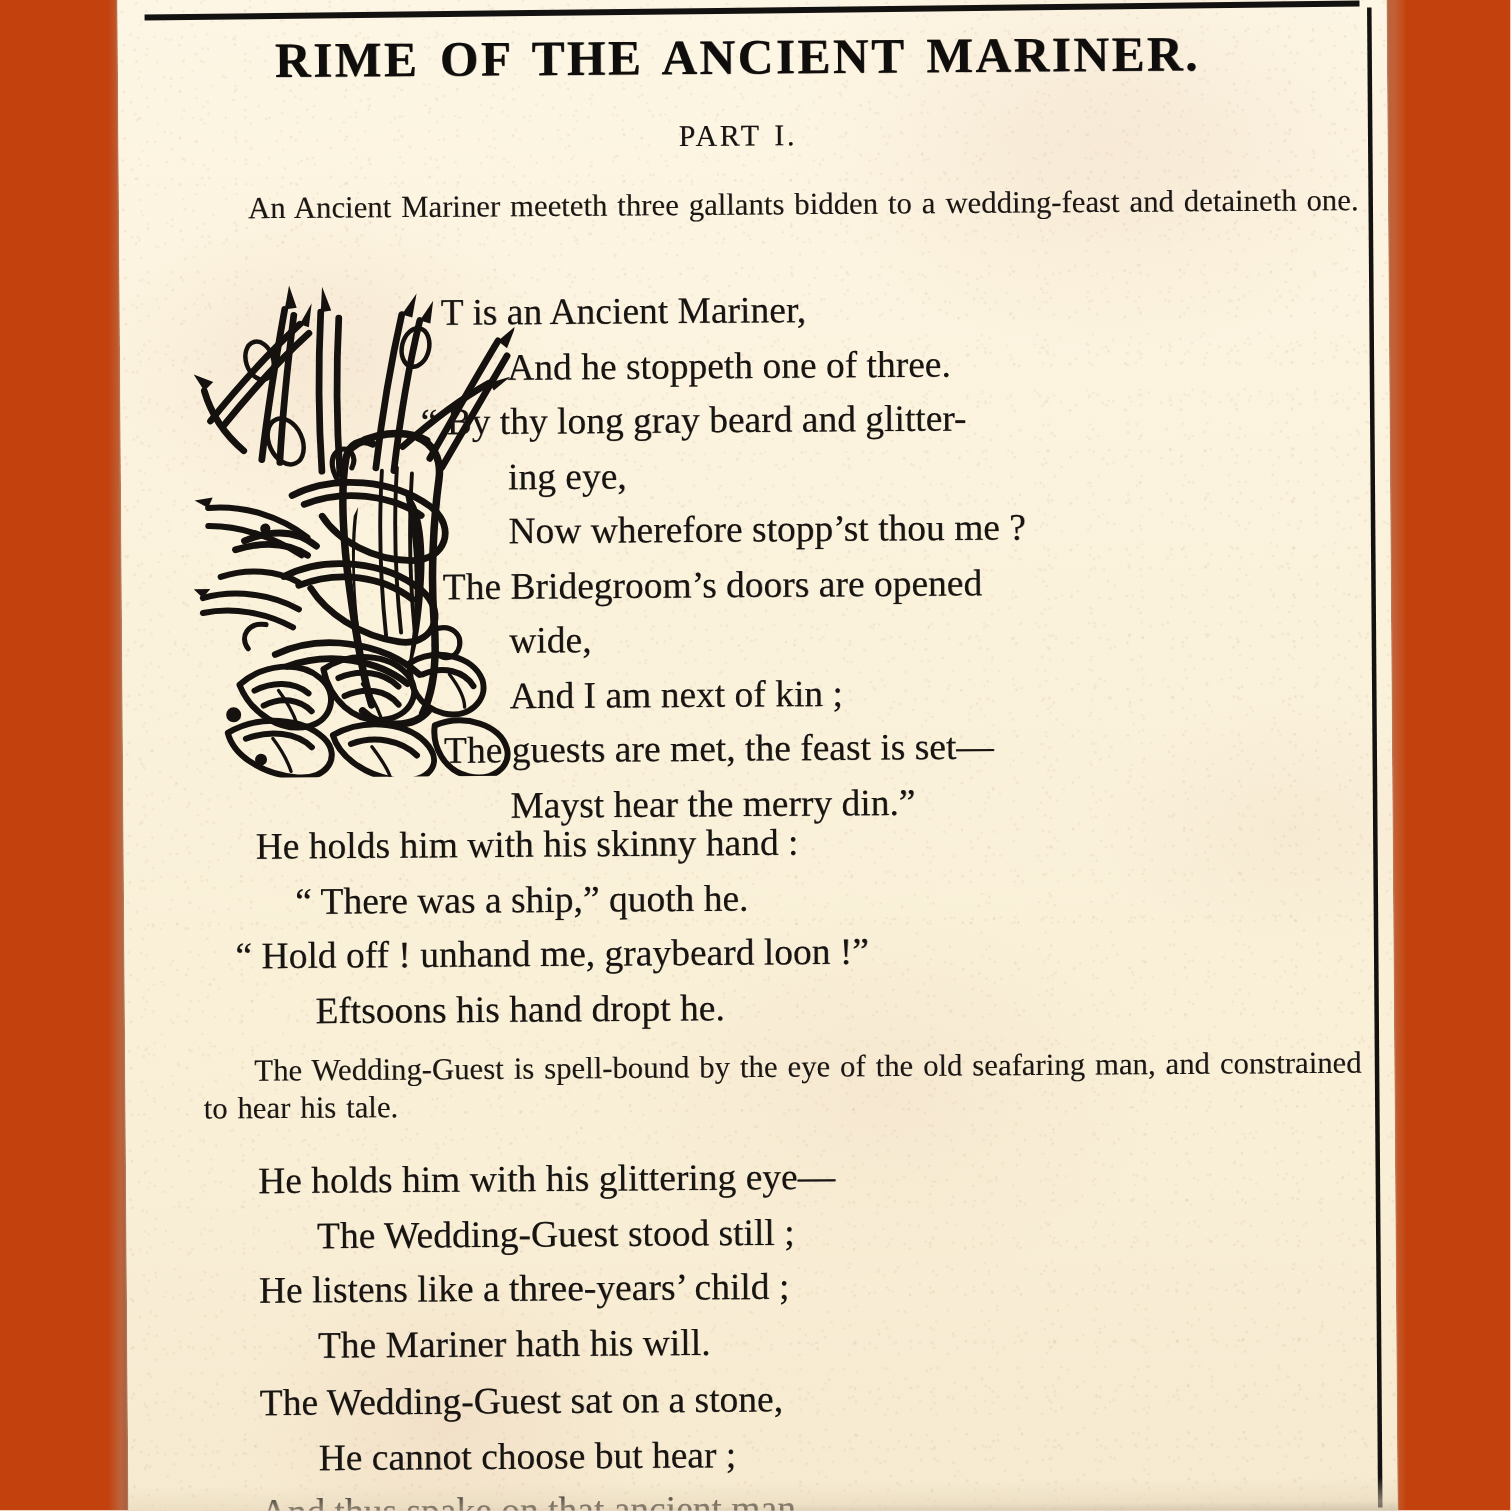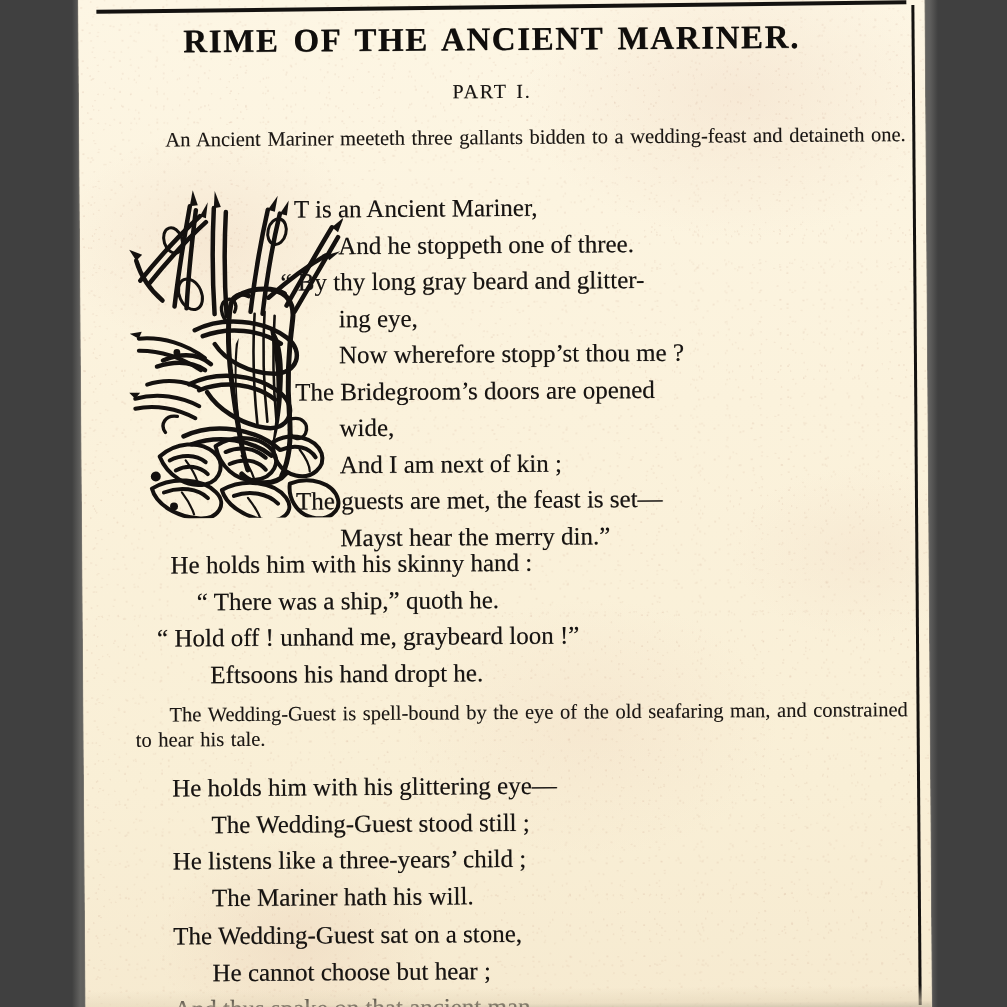--- a/index.html
+++ b/index.html
@@ -12,21 +12,21 @@
     height: 1007px;
     overflow: hidden;
     font-family: "Liberation Serif", "DejaVu Serif", serif;
   }
 
   
   #scan {
     position: relative;
     width: 1007px;
     height: 1007px;
-    background: #404040;
+    background: #c2410c;
     overflow: hidden;
   }
 
   
   .page-edge {
     position: absolute;
     top: 0;
     left: 920px;
     width: 18px;
     height: 1007px;

